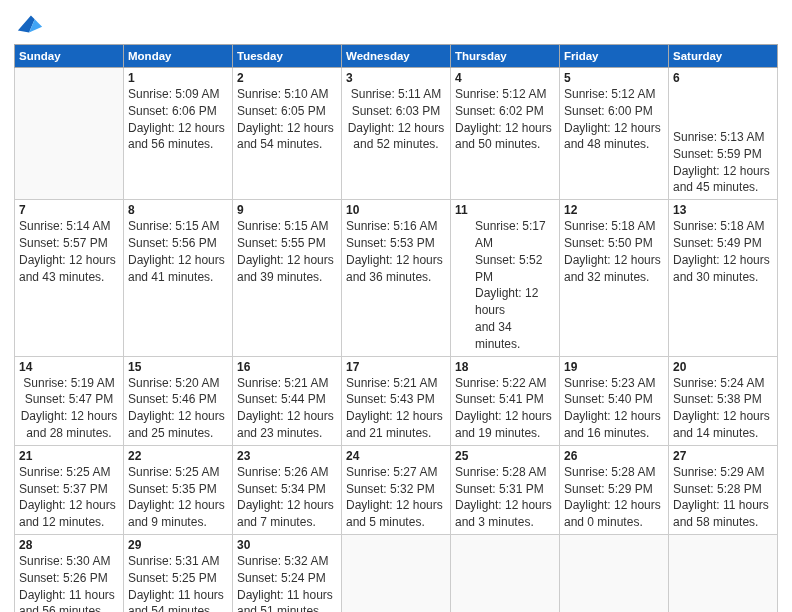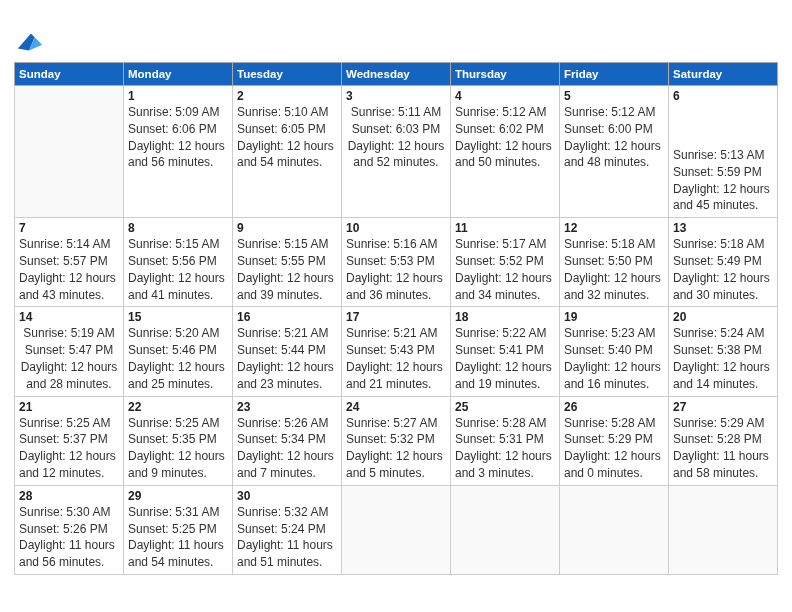--- a/index.html
+++ b/index.html
@@ -6,21 +6,21 @@
     body {
       font-family: Arial, sans-serif;
       background: #fff;
       width: 792px;
       height: 612px;
       overflow: hidden;
     }
     .page {
       width: 792px;
       height: 612px;
-      padding: 28px 14px;
+      padding: 10px 14px;
       background: #fff;
     }
     .header {
       display: flex;
       justify-content: space-between;
       align-items: flex-start;
       margin-bottom: 6px;
     }
     .logo {
       display: flex;
@@ -199,21 +199,21 @@
           </td>
           <td>
             <span class="day-num">10</span>
             <div class="day-info" style="white-space: pre-line;">Sunrise: 5:16 AM
 Sunset: 5:53 PM
 Daylight: 12 hours
 and 36 minutes.</div>
           </td>
           <td>
             <span class="day-num">11</span>
-            <div class="day-info" style="white-space: pre-line;">Sunrise: 5:17 AM
+            <div class="day-info" style="white-space: pre-line; margin-left: 20px;">Sunrise: 5:17 AM
 Sunset: 5:52 PM
 Daylight: 12 hours
 and 34 minutes.</div>
           </td>
           <td>
             <span class="day-num">12</span>
             <div class="day-info" style="white-space: pre-line;">Sunrise: 5:18 AM
 Sunset: 5:50 PM
 Daylight: 12 hours
 and 32 minutes.</div>

